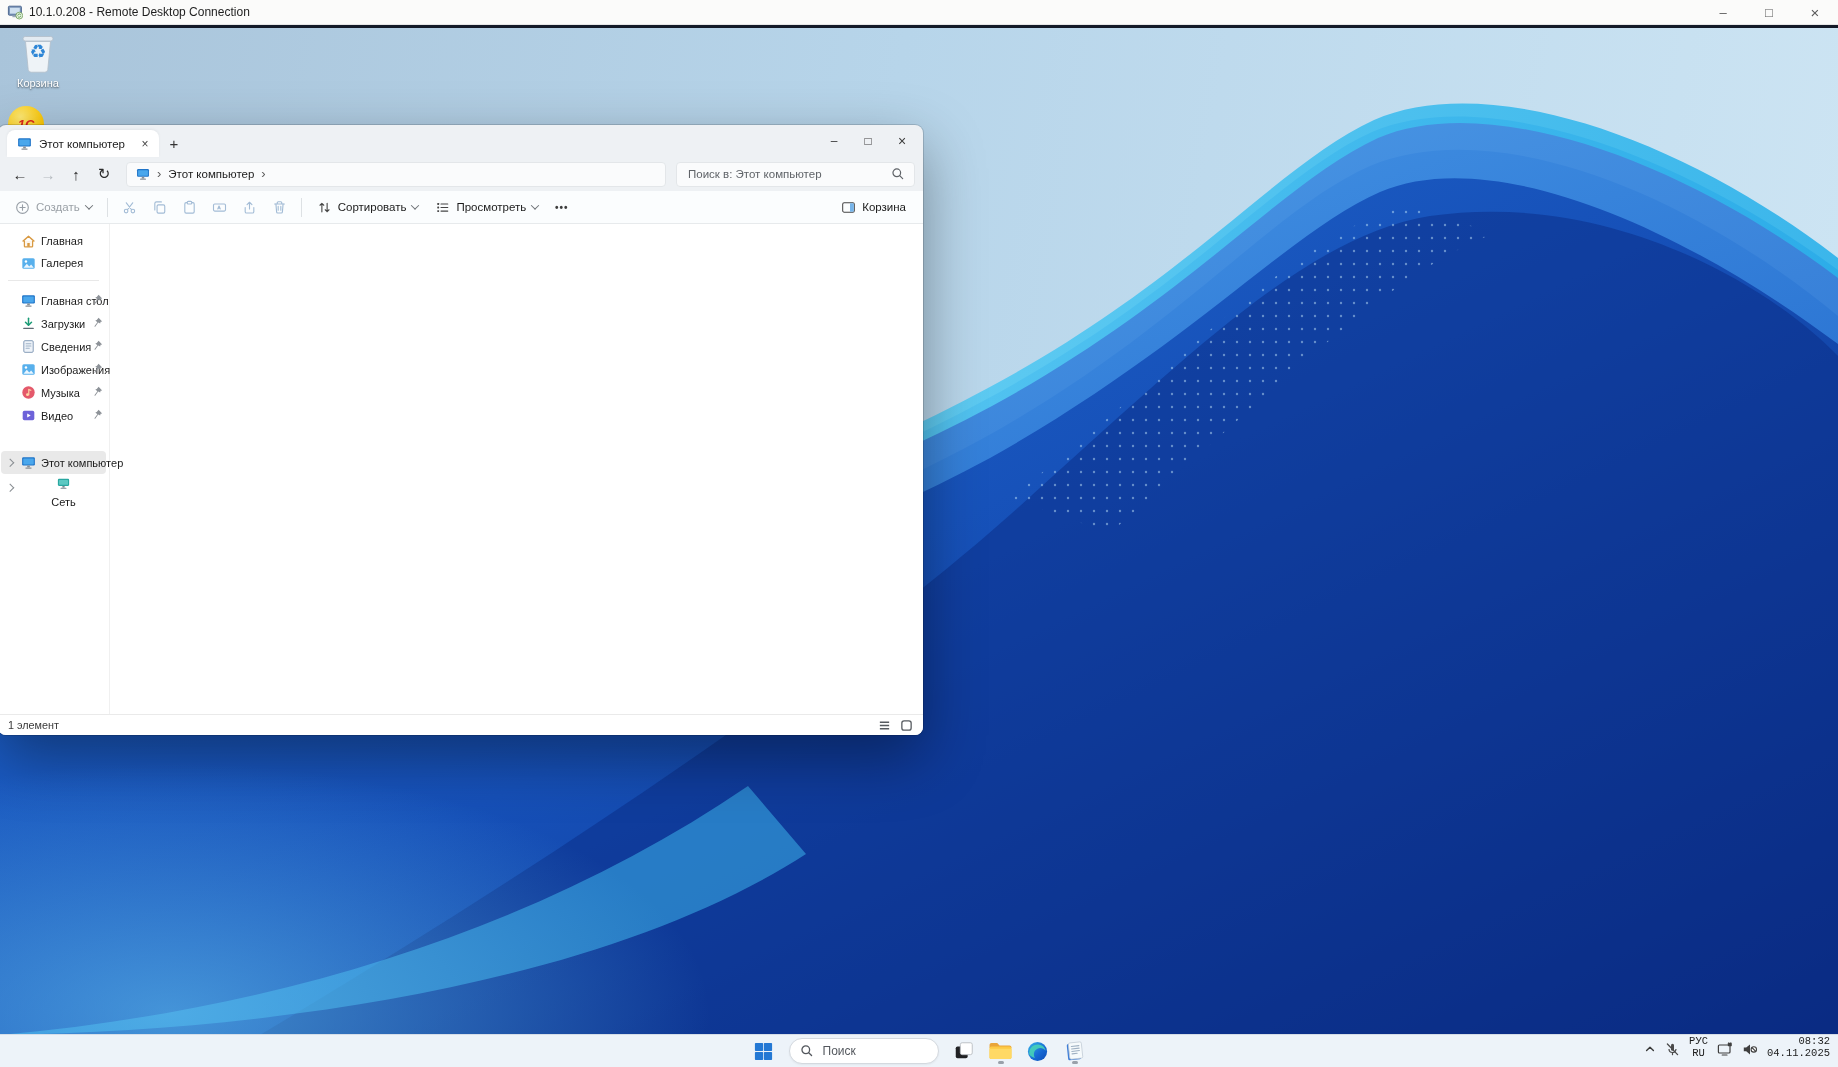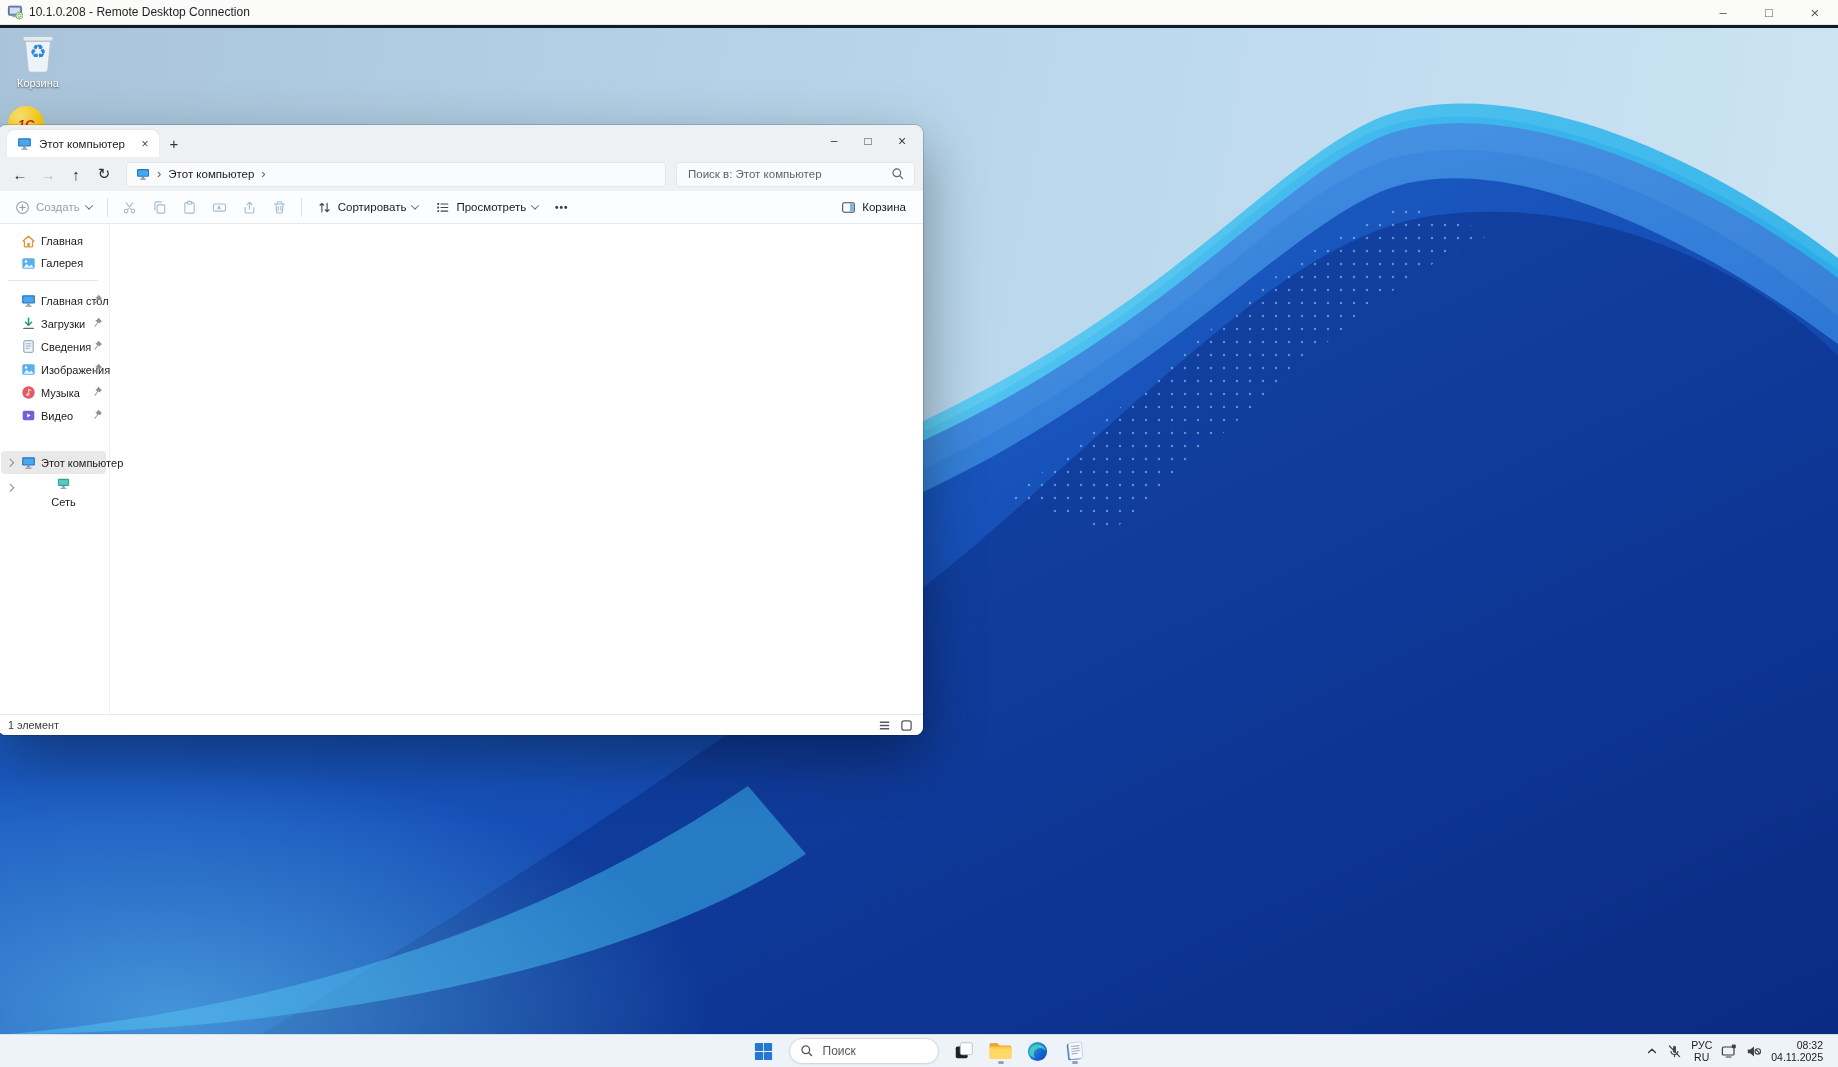--- a/index.html
+++ b/index.html
@@ -132,21 +132,21 @@
   .tb-center{display:flex;align-items:center;gap:3px;}
   .tb-btn{width:34px;height:28px;border-radius:4px;display:flex;align-items:center;justify-content:center;position:relative;}
   .tb-dot{position:absolute;bottom:1px;left:50%;transform:translateX(-50%);width:6px;height:3px;border-radius:2px;background:#99a1aa;}
   .tb-search{
     width:150px;height:26px;margin:0 5px;background:#fff;border:1px solid #d4d9df;
     border-radius:13px;display:flex;align-items:center;gap:7px;padding:0 10px;box-sizing:border-box;
     box-shadow:0 1px 2px rgba(0,0,0,.05);
   }
   .tb-search input{border:none;outline:none;background:transparent;flex:1;font-size:12px;color:#be185d;font-family:inherit;}
   .tb-search input::placeholder{color:#54585e;opacity:1;}
-  .tray{position:absolute;right:15px;top:0;height:32px;display:flex;align-items:center;gap:9px;}
+  .tray{position:absolute;right:8px;top:0;height:32px;display:flex;align-items:flex-start;gap:9px;font-family:Liberation Mono, monospace;}
   .tray-btn{display:flex;align-items:center;justify-content:center;height:28px;border-radius:4px;}
   .tray-text{font-size:10.5px;color:#1b1b1b;line-height:12px;text-align:center;}
   .clock{text-align:right;}
 </style>
 </head>
 <body>
 
 <div class="rdp-titlebar">
   <span style="display:flex;">
     <svg width="16" height="16" viewBox="0 0 16 16">

